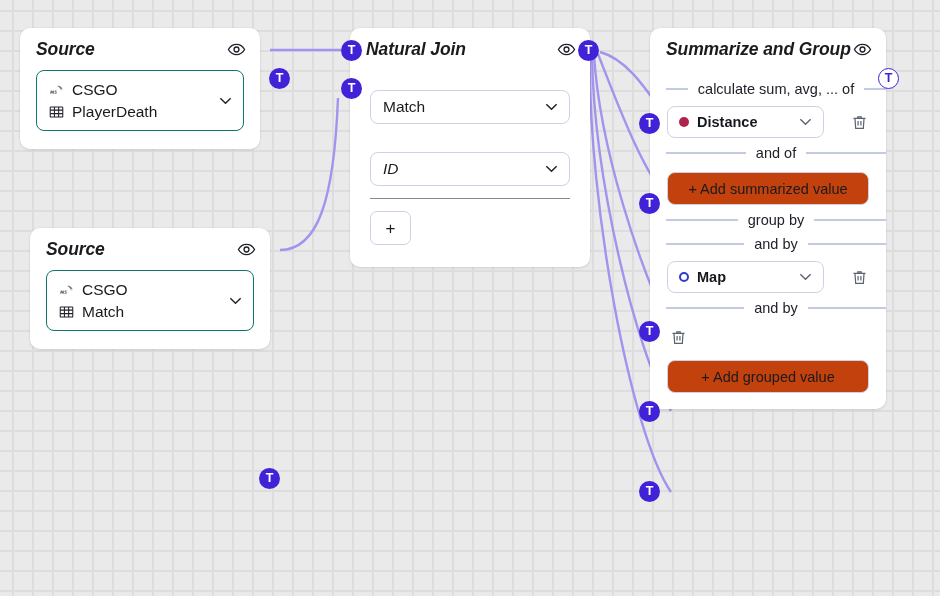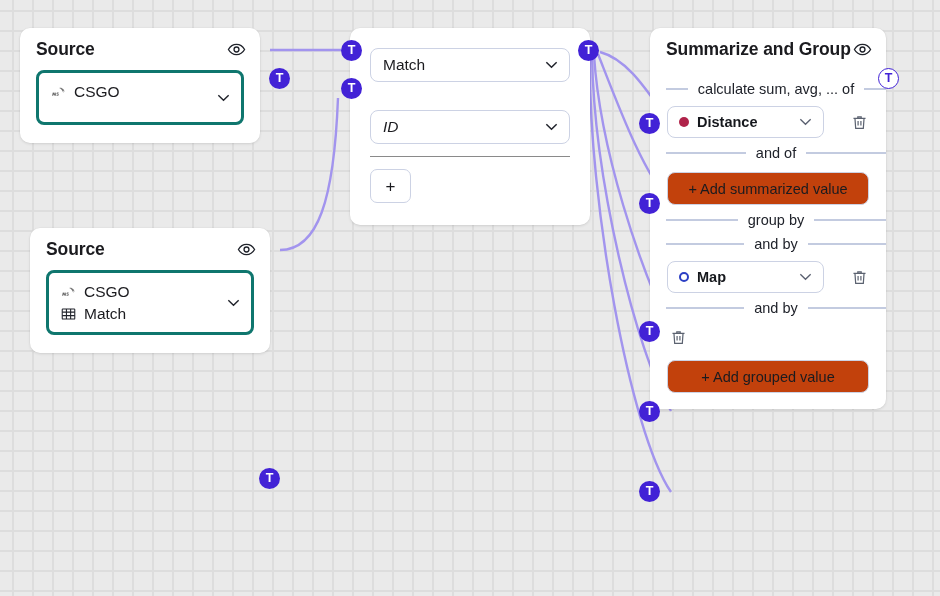--- a/index.html
+++ b/index.html
@@ -47,20 +47,21 @@
     align-items: center;
     height: 42px;
     padding: 0 14px 0 16px;
   }
   .node-title {
     font-size: 17.5px;
     font-weight: bold;
     color: #1b1b1f;
     letter-spacing: -0.1px;
     white-space: nowrap;
+    font-style: italic;
   }
   .header-spacer { flex: 1 1 auto; }
 
   .eye-icon {
     width: 19px; height: 19px;
     display: block;
     flex: 0 0 auto;
   }
 
   
@@ -81,21 +82,21 @@
     background: #ffffff;
     color: #4222d6;
     border: 1.6px solid #4222d6;
     line-height: 18px;
   }
 
   
   .source-body { padding: 0 16px 18px 16px; }
   .source-select {
     position: relative;
-    border: 3px solid #0f766e;
+    border: 1px solid #0f766e;
     border-radius: 8px;
     background: #fff;
     padding: 9px 34px 9px 11px;
     min-height: 55px;
   }
   .src-line {
     display: flex;
     align-items: center;
     gap: 7px;
     height: 19px;
@@ -254,20 +255,27 @@
     </div>
     <div class="source-body">
       <div class="source-select">
         <div class="src-line">
           <svg class="src-ico" viewBox="0 0 24 24" fill="#5a5a5a">
             <path d="M2.5 17.5h1.2l.5-2.6.9 2.6h.8l.9-2.6.5 2.6h1.2l-1-4.6H6.3l-.8 2.5-.8-2.5H3.5zM10.5 17.5c1.1 0 1.9-.5 1.9-1.4 0-1.5-2.1-1.1-2.1-1.8 0-.2.2-.4.6-.4.4 0 .8.2 1.1.4l.5-.9c-.4-.3-1-.5-1.6-.5-1.1 0-1.8.6-1.8 1.4 0 1.5 2.1 1.1 2.1 1.8 0 .2-.2.4-.6.4-.5 0-1-.2-1.4-.5l-.5.9c.4.4 1.1.6 1.8.6z"></path>
             <path d="M13.5 6.5c1.4.4 2.9 1.6 4 3.2.8 1.2 1.3 2.4 1.5 3.4.3-.3.5-.8.4-1.4-.1-.5-.4-.9-.4-1.2 0-.2.1-.3.3-.3.5 0 1.2.8 1.6 1.9.2-1.3-.4-2.9-1.5-4.2-1.3-1.5-3.1-2.4-4.5-2.4-.5 0-.9.1-1.2.3l-.2.7z" opacity="0.85"></path>
           </svg>
           <span>CSGO</span>
         </div>
+        <div class="src-line">
+          <svg class="src-ico" viewBox="0 0 24 24" fill="none" stroke="#20232b" stroke-width="1.6">
+            <rect x="2.6" y="4.4" width="18.8" height="15.2" rx="1"></rect>
+            <path d="M2.6 9.2h18.8M2.6 14.4h18.8M8.9 4.4v15.2M15.2 4.4v15.2"></path>
+          </svg>
+          <span>PlayerDeath</span>
+        </div>
         <svg class="chev" viewBox="0 0 14 9" fill="none" stroke="#20232b" stroke-width="1.6">
           <path d="M1.2 1.4 7 7 12.8 1.4"></path>
         </svg>
       </div>
     </div>
     <div class="port" style="left:249px; top:40px;">T</div>
   </div>
 
   <div class="node" style="left:30px; top:228px; width:240px;">
     <div class="node-header">
@@ -298,20 +306,30 @@
         </div>
         <svg class="chev" viewBox="0 0 14 9" fill="none" stroke="#20232b" stroke-width="1.6">
           <path d="M1.2 1.4 7 7 12.8 1.4"></path>
         </svg>
       </div>
     </div>
     <div class="port" style="left:229px; top:240px;">T</div>
   </div>
 
   <div class="node" style="left:350px; top:28px; width:240px;">
+    <div class="node-header">
+      <span class="node-title">Natural Join</span>
+      <span class="header-spacer"></span>
+      <span>
+        <svg class="eye-icon" viewBox="0 0 24 24" fill="none" stroke="#20232b" stroke-width="1.7">
+          <path d="M1.8 12S5.5 5.5 12 5.5 22.2 12 22.2 12 18.5 18.5 12 18.5 1.8 12 1.8 12Z"></path>
+          <circle cx="12" cy="12" r="3.1"></circle>
+        </svg>
+      </span>
+    </div>
     <div class="join-body">
       <div class="sel">
         <span>Match</span>
         <svg class="chev" viewBox="0 0 14 9" fill="none" stroke="#20232b" stroke-width="1.7">
           <path d="M1.2 1.4 7 7 12.8 1.4"></path>
         </svg>
       </div>
       <div class="sel">
         <span>ID</span>
         <svg class="chev" viewBox="0 0 14 9" fill="none" stroke="#20232b" stroke-width="1.7">

